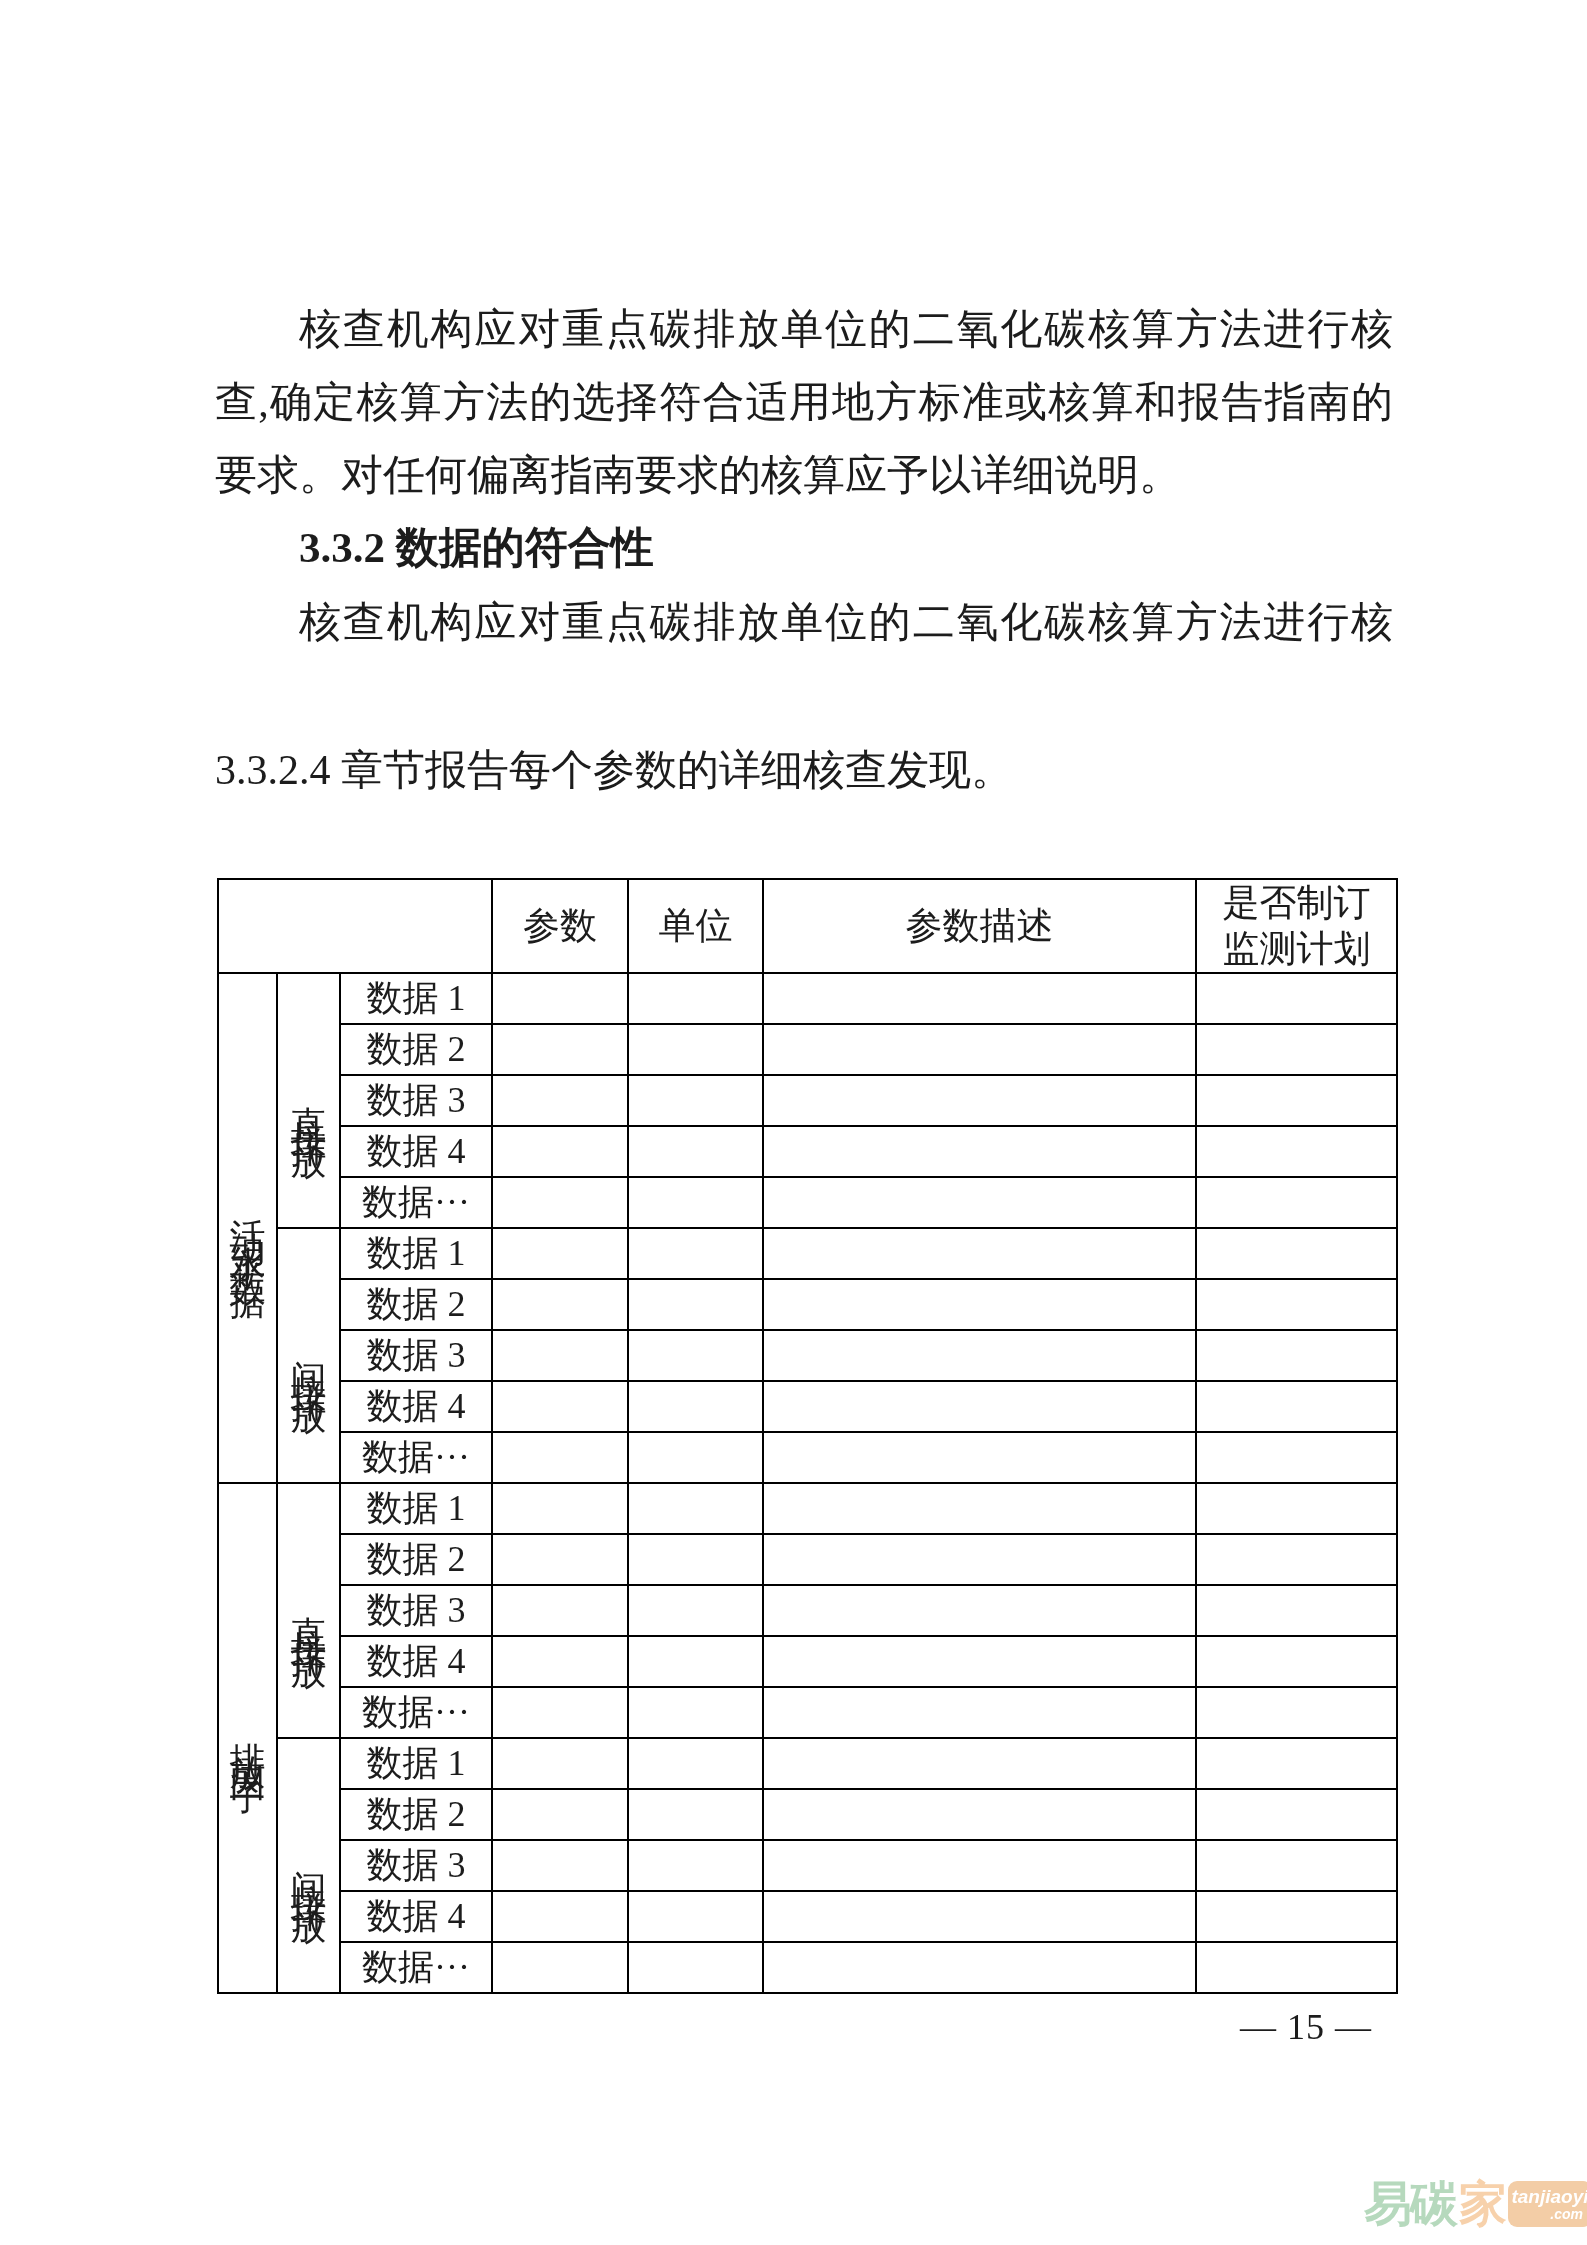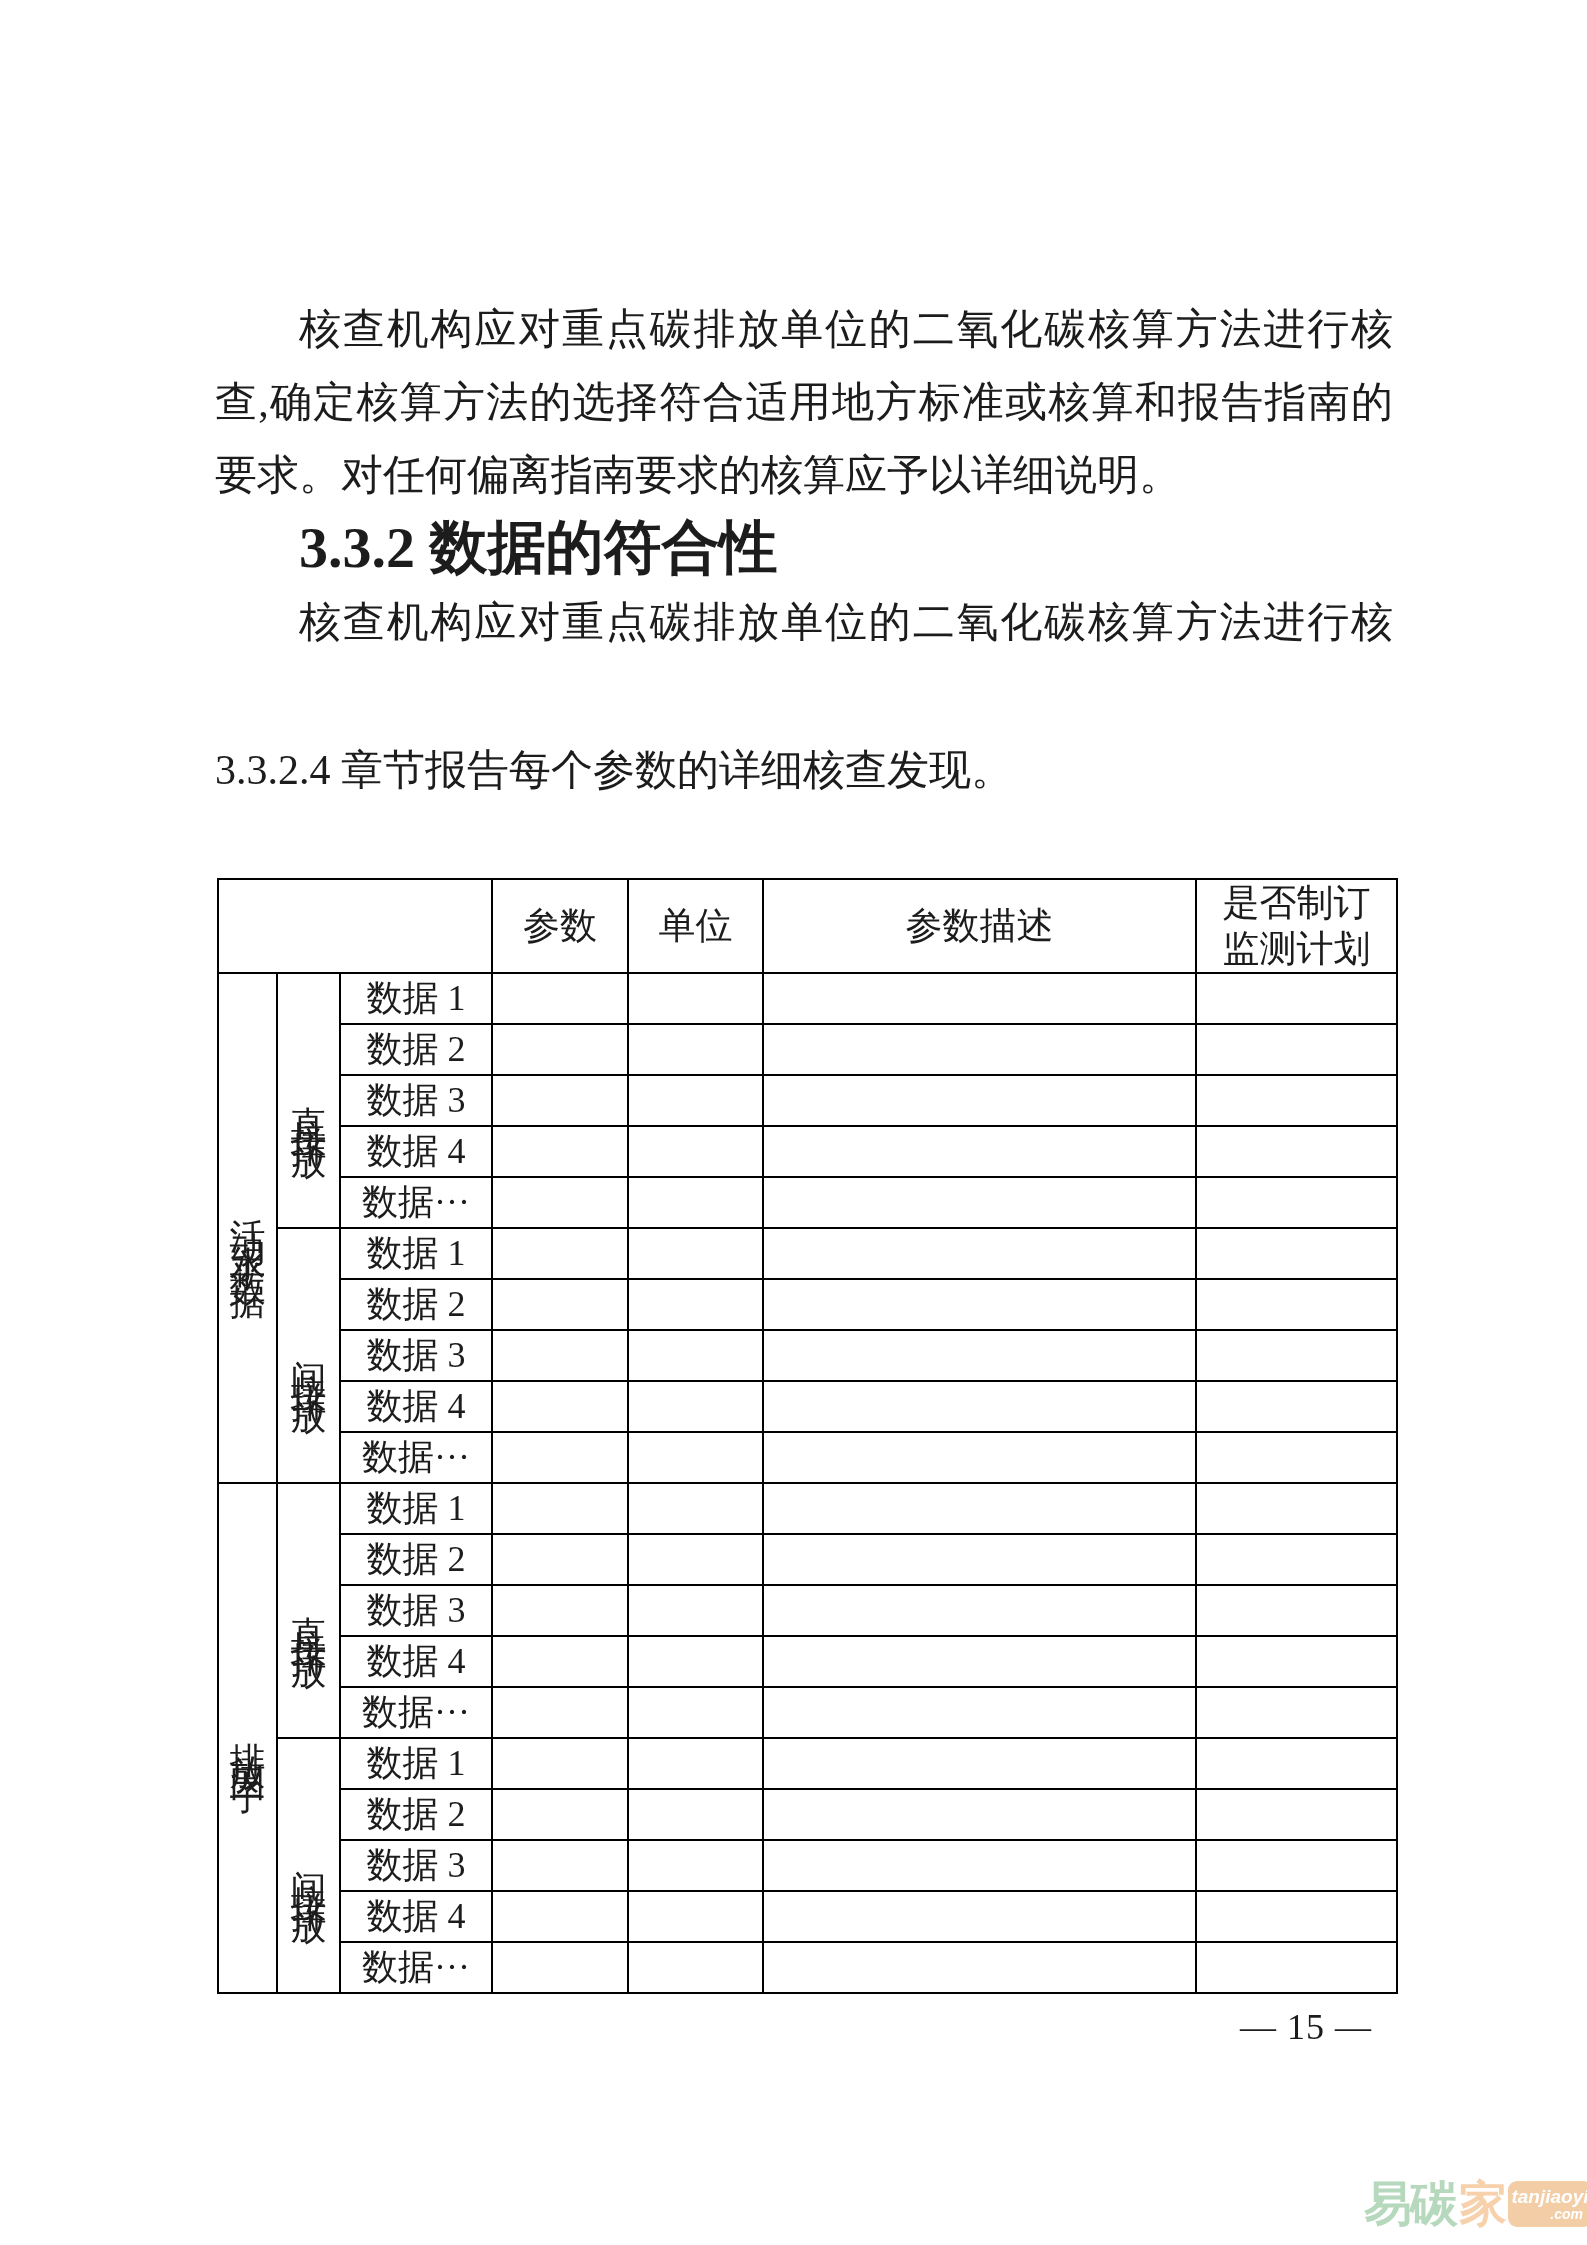--- a/index.html
+++ b/index.html
@@ -19,21 +19,21 @@
     position: absolute;
     left: 215px;
     width: 1178px;
     font-size: 42px;
     line-height: 52px;
     text-align: justify;
     text-justify: inter-character;
   }
   .justify-full { text-align-last: justify; }
   .indent { text-indent: 84px; }
-  .heading { font-weight: 700; font-size: 58px; }
+  .heading { font-weight: 700; font-size: 43px; }
 
   .l1 { top: 303px; }
   .l2 { top: 376px; }
   .l3 { top: 449px; }
   .lh { top: 522px; }
   .l4 { top: 596px; }
   .l5 { top: 670px; }
   .l6 { top: 744px; }
 
   

